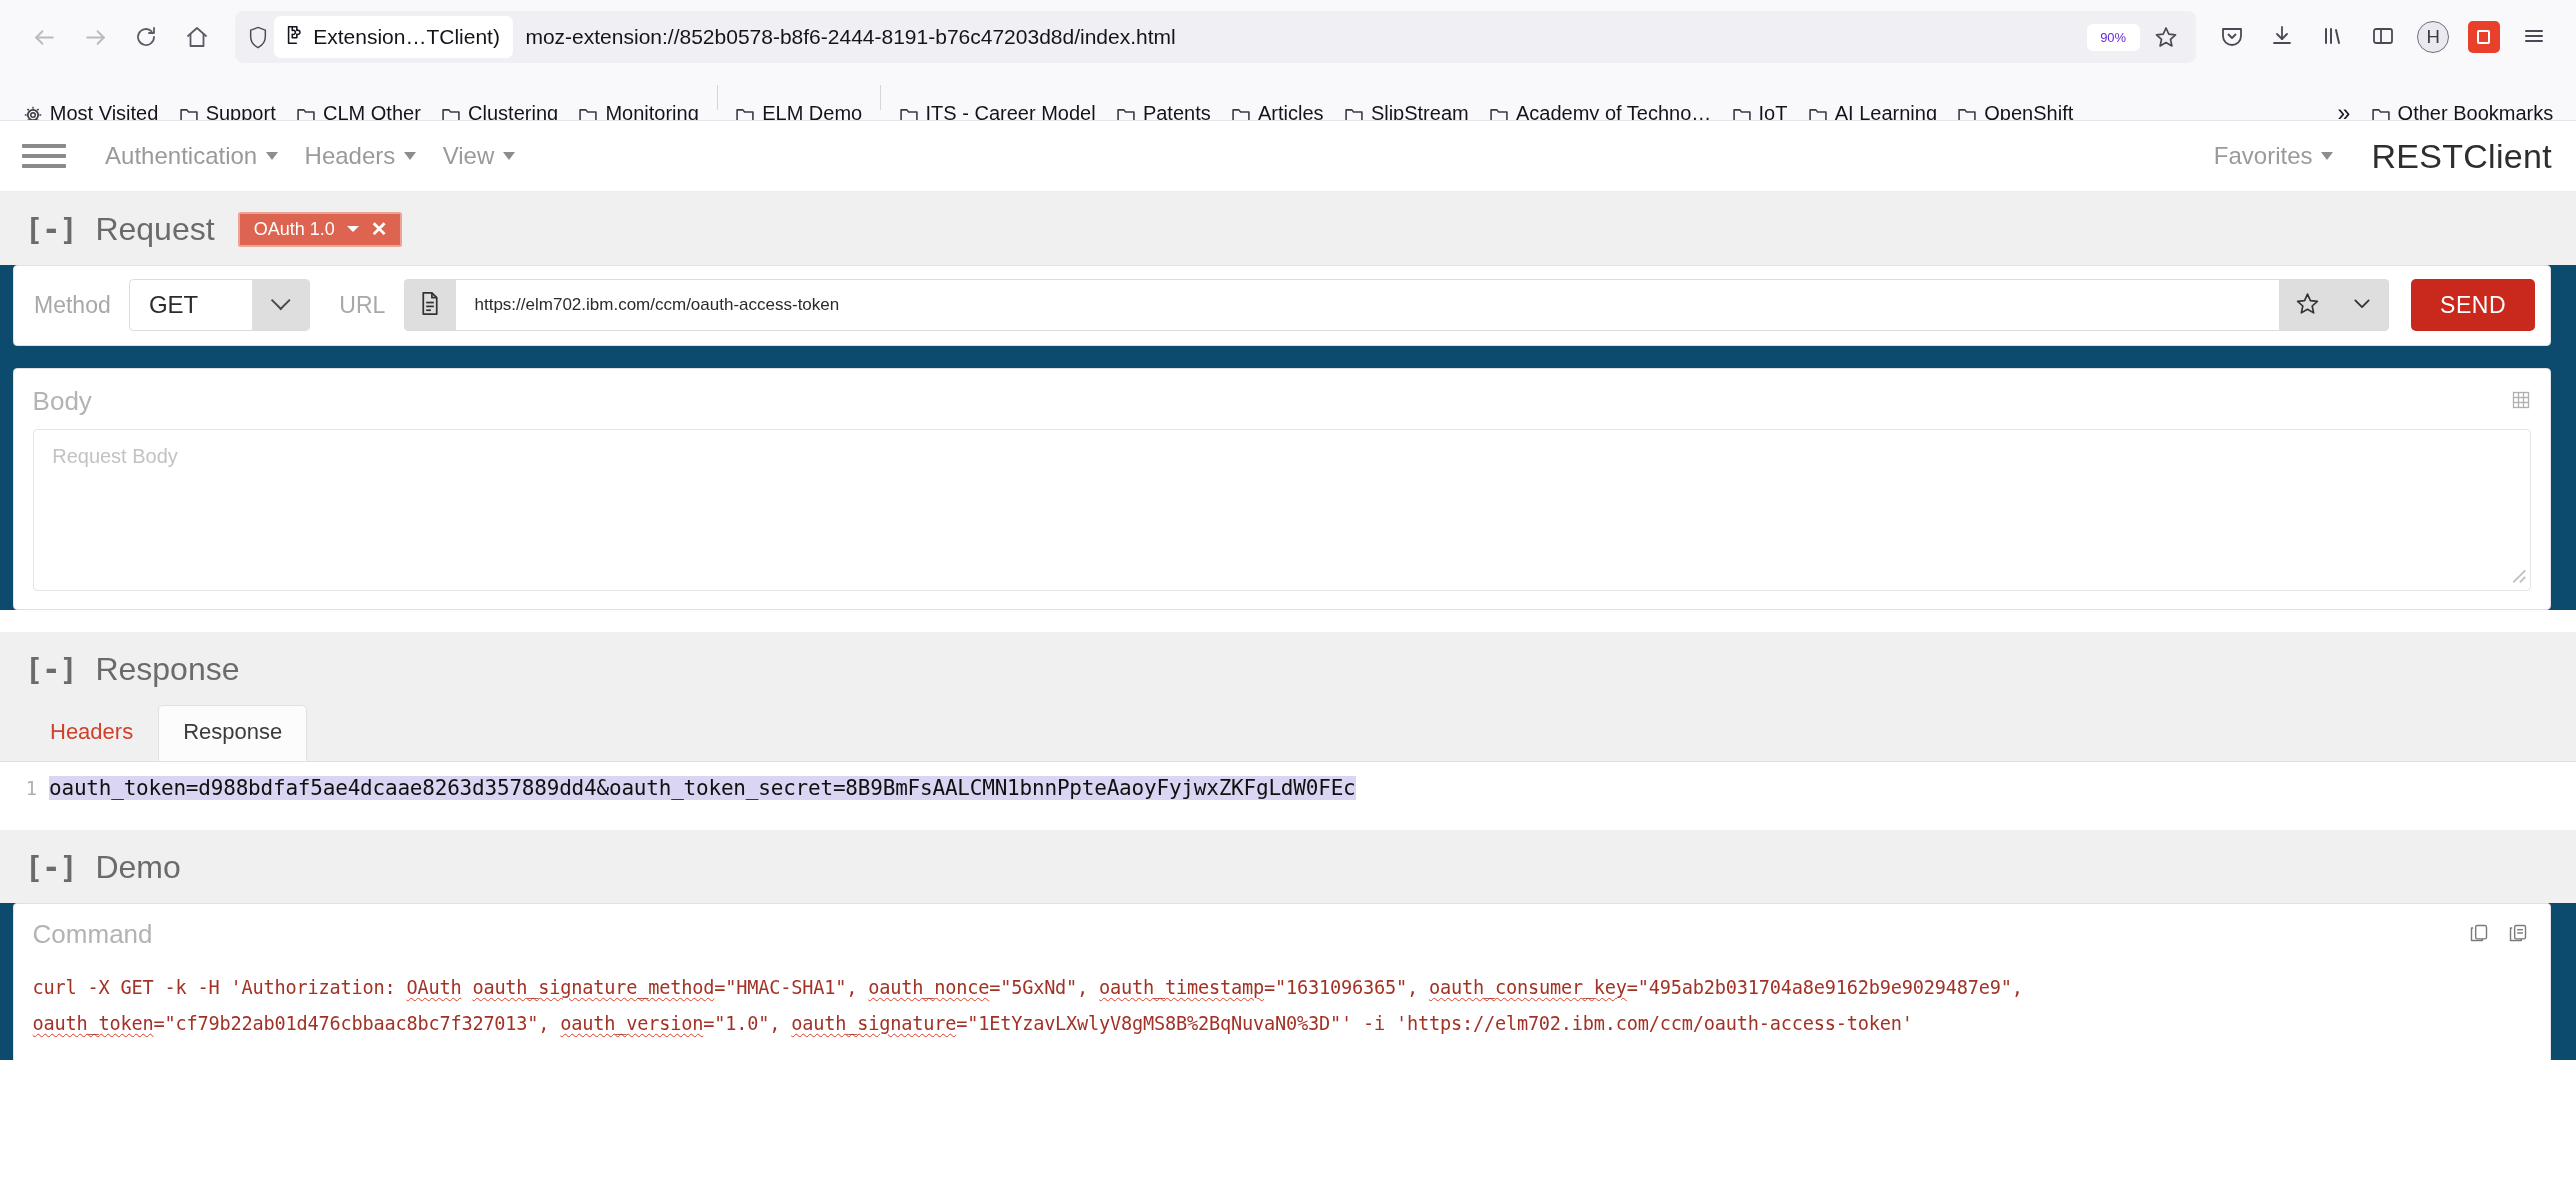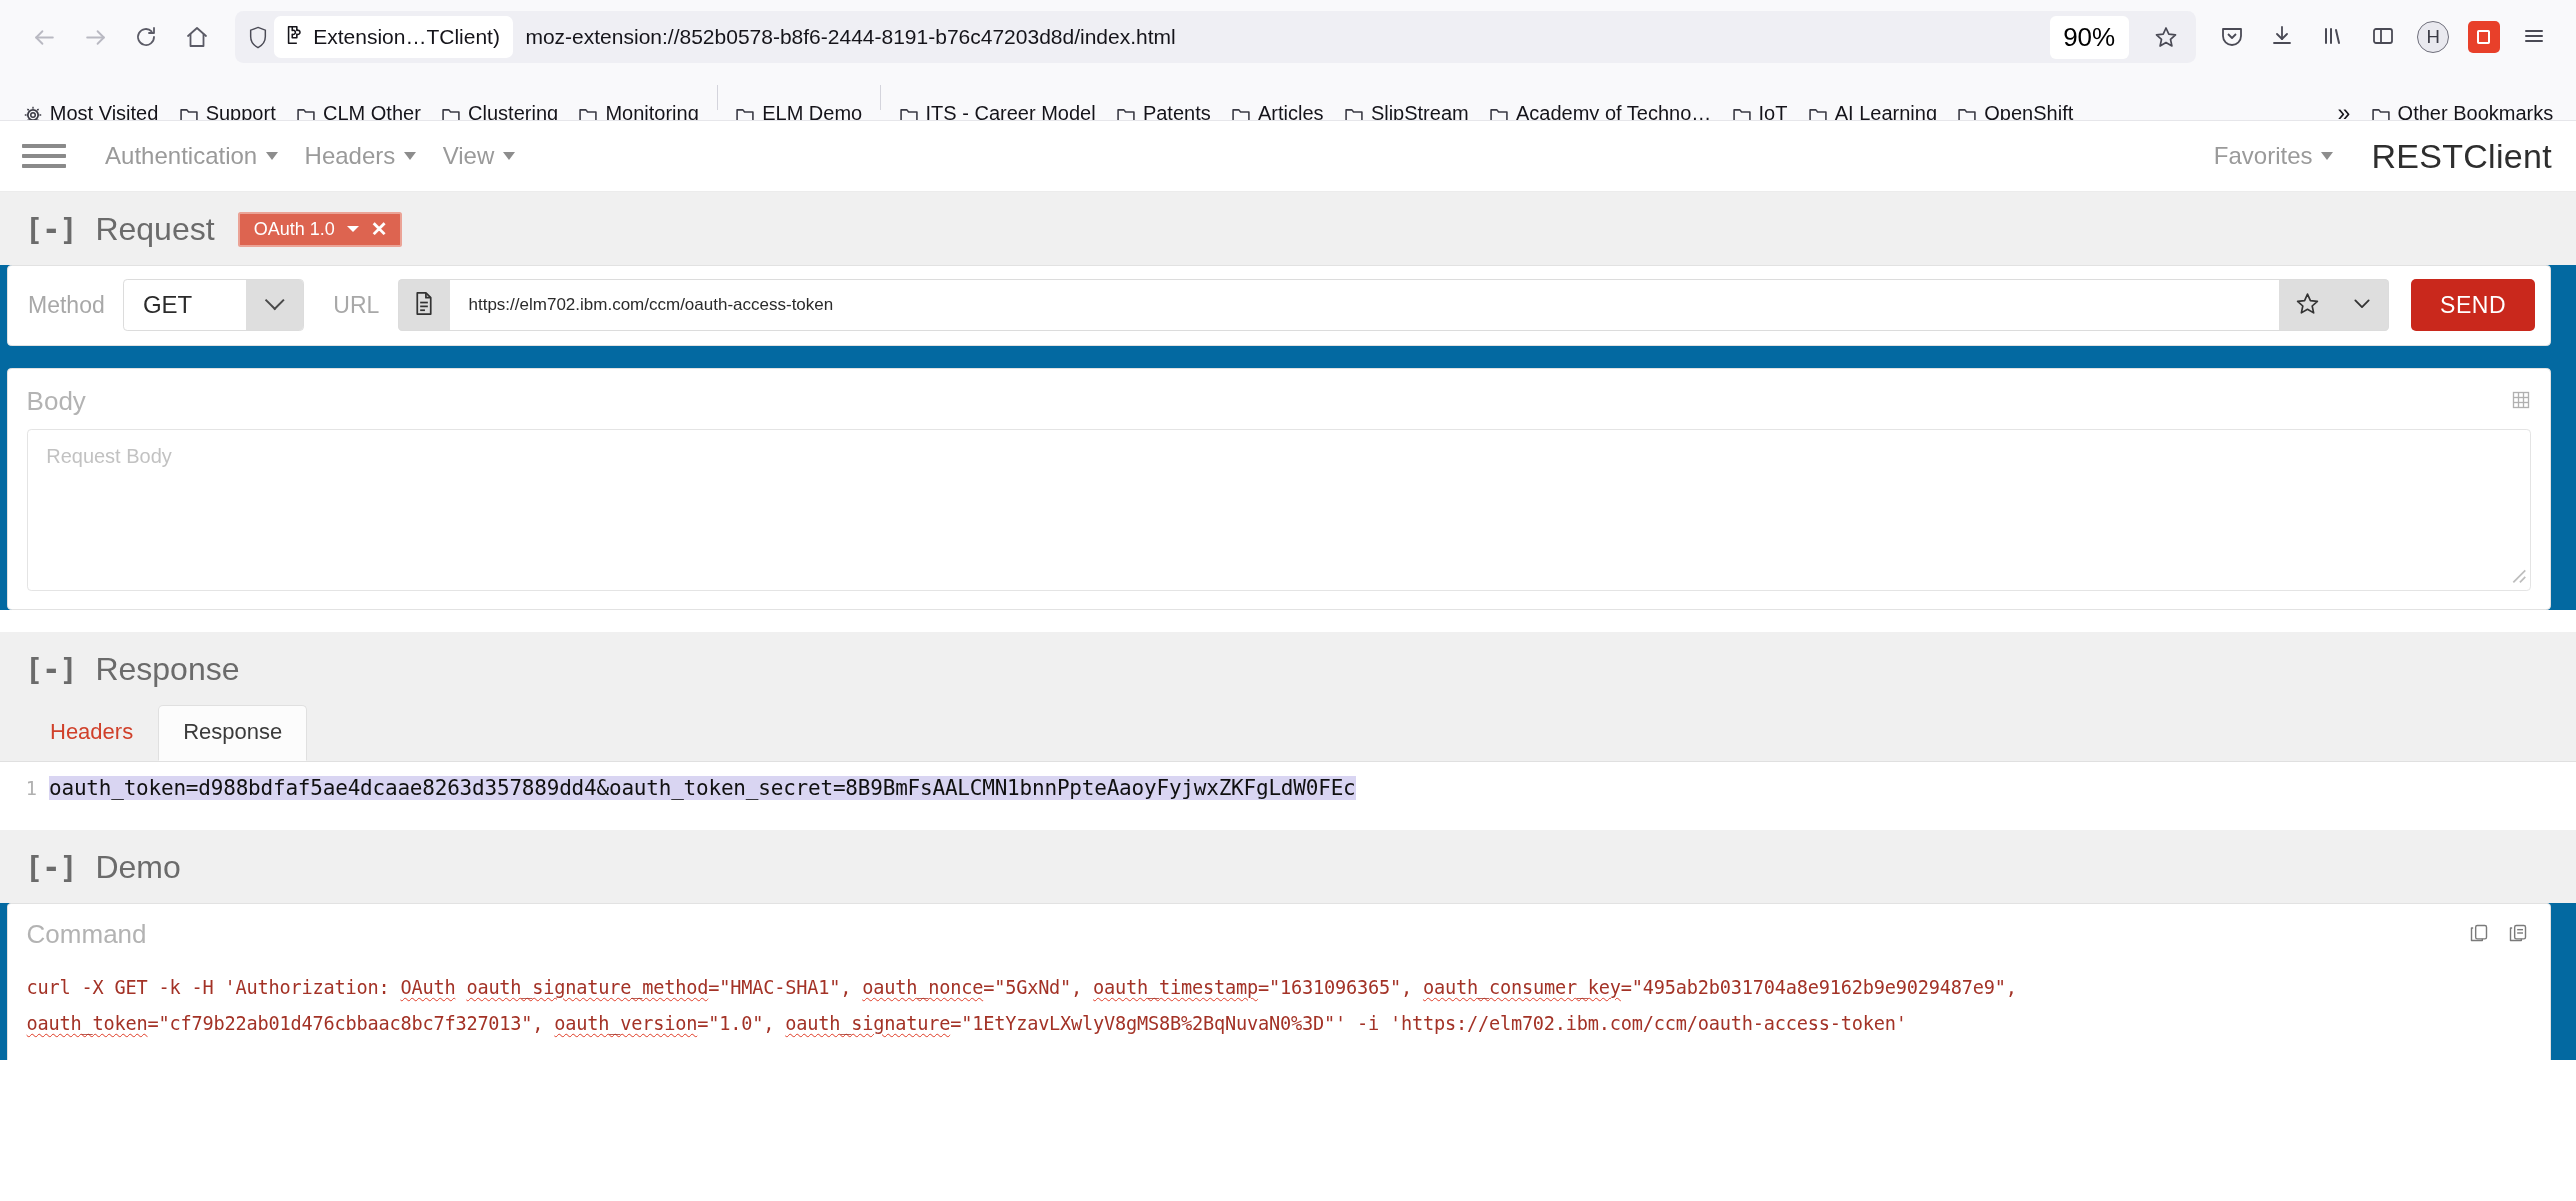--- a/index.html
+++ b/index.html
@@ -52,22 +52,22 @@
     flex: 0 0 auto;
   }
   .ext-chip .label { font-size: 21px; color: #15141a; white-space: nowrap; }
   .url-text {
     font-size: 21px; color: #15141a;
     white-space: nowrap; overflow: hidden; text-overflow: ellipsis;
     flex: 1 1 auto;
   }
   .zoom-chip {
     background: #fff; border-radius: 6px;
-    font-size: 26px; color: #000000;
-    padding: 6px 13.5px; margin: 0 15px;
+    font-size: 13px; color: #6d28d9;
+    padding: 6px 13.5px; margin: 0 4px;
     flex: 0 0 auto;
   }
   .star-btn { color: #4a4a55; width: 44px; height: 44px; display: flex; align-items: center; justify-content: center; flex: 0 0 auto; }
 
   .chrome-right { display: flex; align-items: center; gap: 3.4px; flex: 0 0 auto; }
   .chrome-icon {
     width: 47px; height: 47px;
     display: flex; align-items: center; justify-content: center;
     color: #4a4a55; border-radius: 6.8px;
   }
@@ -148,21 +148,21 @@
     border-radius: 2.5px;
     height: 35px;
     display: flex; align-items: center; gap: 12px;
     padding: 0 12px 0 13.5px;
     margin-left: 5px;
   }
   .oauth-badge .lbl { color: #ffffff; font-size: 18px; }
   .oauth-badge .bcaret { width: 0; height: 0; border-left: 6px solid transparent; border-right: 6px solid transparent; border-top: 6.8px solid #ffffff; }
   .oauth-badge .bx { color: #fff; font-size: 20px; font-weight: bold; line-height: 1; }
 
-  .panel { background: #0369a1; padding: 0 25px 0 7px; }
+  .panel { background: #0c4a6e; padding: 0 25px 0 13px; }
   .panel-white {
     background: #ffffff;
     border: 0.8px solid #e2e2e2;
     border-radius: 4.2px;
   }
 
   
   .mrow { display: flex; align-items: center; padding: 13.5px 15px; gap: 0; }
   .lbl-method { font-size: 23px; color: #a8a8a8; font-weight: 300; margin: 0 18.6px 0 5px; }
   .select-wrap {

